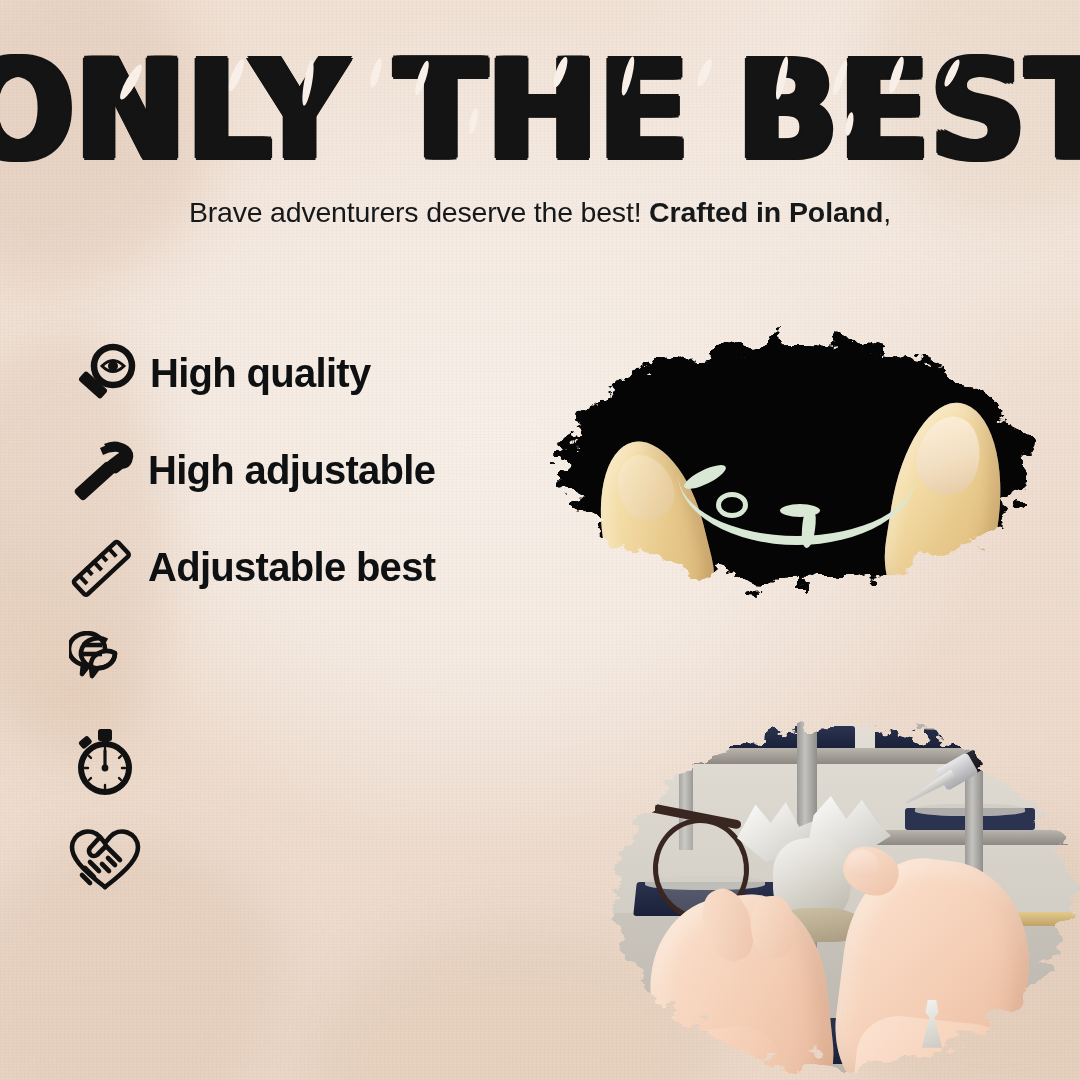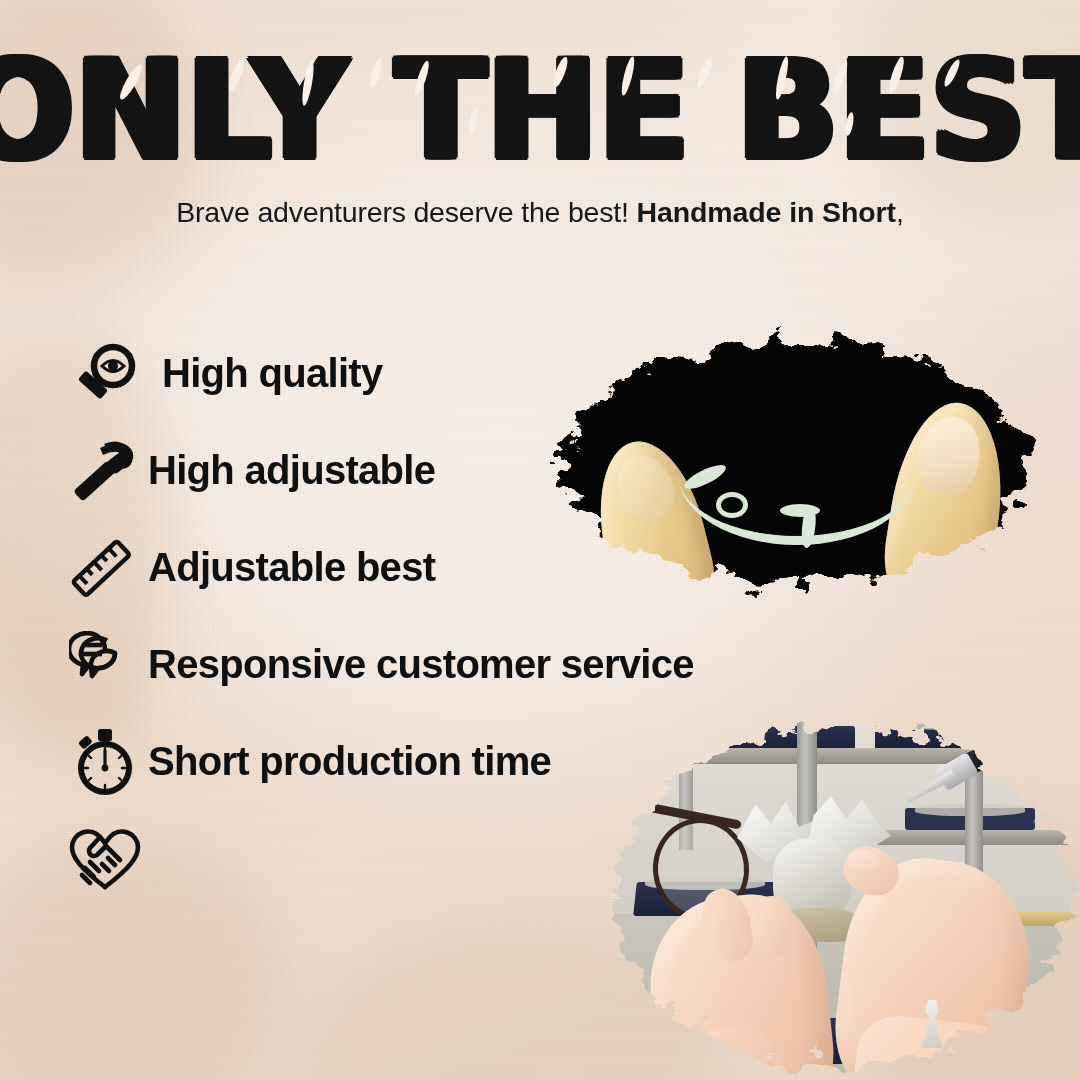--- a/index.html
+++ b/index.html
@@ -117,21 +117,21 @@
   }
   .feature .ico svg { display: block; }
   .feature .txt {
     font-family: "Liberation Sans", sans-serif;
     font-weight: 700;
     font-size: 40px;
     letter-spacing: -.7px;
     color: #0e1012;
     white-space: nowrap;
   }
-  .f-quality   { margin-left: 2px; gap: 12px; }
+  .f-quality   { margin-left: 2px; }
   .f-ruler .ico { transform: translateX(-4px); }
 
   
   .photo { position: absolute; overflow: visible; }
 
   .photo-top {
     left: 540px;
     top: 312px;
     width: 512px;
     height: 302px;
@@ -177,21 +177,21 @@
     <div class="gloss" style="left:778px;  top:56px;  width:8px;  height:44px; transform:rotate(12deg);"></div>
     <div class="gloss" style="left:836px;  top:60px;  width:8px;  height:36px; transform:rotate(20deg);"></div>
     <div class="gloss" style="left:846px;  top:112px; width:7px;  height:24px; transform:rotate(10deg);"></div>
     <div class="gloss" style="left:892px;  top:56px;  width:9px;  height:38px; transform:rotate(18deg);"></div>
     <div class="gloss" style="left:948px;  top:58px;  width:8px;  height:30px; transform:rotate(26deg);"></div>
   </div>
 
   <div class="subtitle">
     <div>
       <span>Brave adventurers deserve the best!</span>
-      <b>Handmade in Short</b><span>,</span>
+      <b>Crafted in Poland</b><span>,</span>
     </div>
   </div>
 
   <div class="photo photo-top">
     <svg width="0" height="0" style="position:absolute" aria-hidden="true">
       <defs>
         <filter id="torn1">
           <feTurbulence type="fractalNoise" baseFrequency="0.035 0.05" numOctaves="4" seed="7" result="n"></feTurbulence>
           <feDisplacementMap in="SourceGraphic" in2="n" scale="46" xChannelSelector="R" yChannelSelector="G"></feDisplacementMap>
         </filter>
@@ -341,21 +341,20 @@
         <svg width="72" height="68" viewBox="0 0 72 68">
           <g fill="none" stroke="#111" stroke-width="4.6" stroke-linejoin="round">
             <path d="M46 22 a17 15 0 1 1 -8 -12.5"></path>
             <path d="M46 22 a17 15 0 0 1 -17 15 l-6 8 -1 -9 a16 14 0 0 1 24 -14 Z"></path>
             <path d="M36 18 a18 16 0 1 0 -16 16 l-7 9 1 -10"></path>
             <line x1="13" y1="14" x2="33" y2="14"></line>
             <line x1="13" y1="23" x2="33" y2="23"></line>
           </g>
         </svg>
       </span>
-      <span class="txt">Responsive customer service</span>
     </div>
 
     <div class="feature">
       <span class="ico">
         <svg width="68" height="72" viewBox="0 0 68 72">
           <circle cx="34" cy="42" r="24" fill="none" stroke="#111" stroke-width="6"></circle>
           <rect x="27" y="3" width="14" height="12" rx="2.5" fill="#111"></rect>
           <rect x="31" y="12" width="7" height="8" fill="#111"></rect>
           <rect x="8" y="12" width="12" height="9" rx="2.5" fill="#111" transform="rotate(-40 14 16)"></rect>
           <line x1="34" y1="42" x2="34" y2="25" stroke="#111" stroke-width="3.2" stroke-linecap="round"></line>
@@ -365,21 +364,20 @@
             <line x1="50" y1="30" x2="48" y2="32"></line>
             <line x1="54" y1="42" x2="51" y2="42"></line>
             <line x1="50" y1="54" x2="48" y2="52"></line>
             <line x1="34" y1="62" x2="34" y2="59"></line>
             <line x1="18" y1="54" x2="20" y2="52"></line>
             <line x1="14" y1="42" x2="17" y2="42"></line>
             <line x1="18" y1="30" x2="20" y2="32"></line>
           </g>
         </svg>
       </span>
-      <span class="txt">Short production time</span>
     </div>
 
     <div class="feature">
       <span class="ico">
         <svg width="74" height="70" viewBox="0 0 74 70">
           <g fill="none" stroke="#111" stroke-width="4.6" stroke-linejoin="round" stroke-linecap="round">
             <path d="M37 63 C 12 44 4 33 4 23 A16 16 0 0 1 32 13 L37 19"></path>
             <path d="M37 19 L42 13 A16 16 0 0 1 70 23 C70 33 62 44 37 63"></path>
             <path d="M32 13 L22 24 a5 5 0 0 0 7 7 L38 22"></path>
             <path d="M38 22 L52 36"></path>

